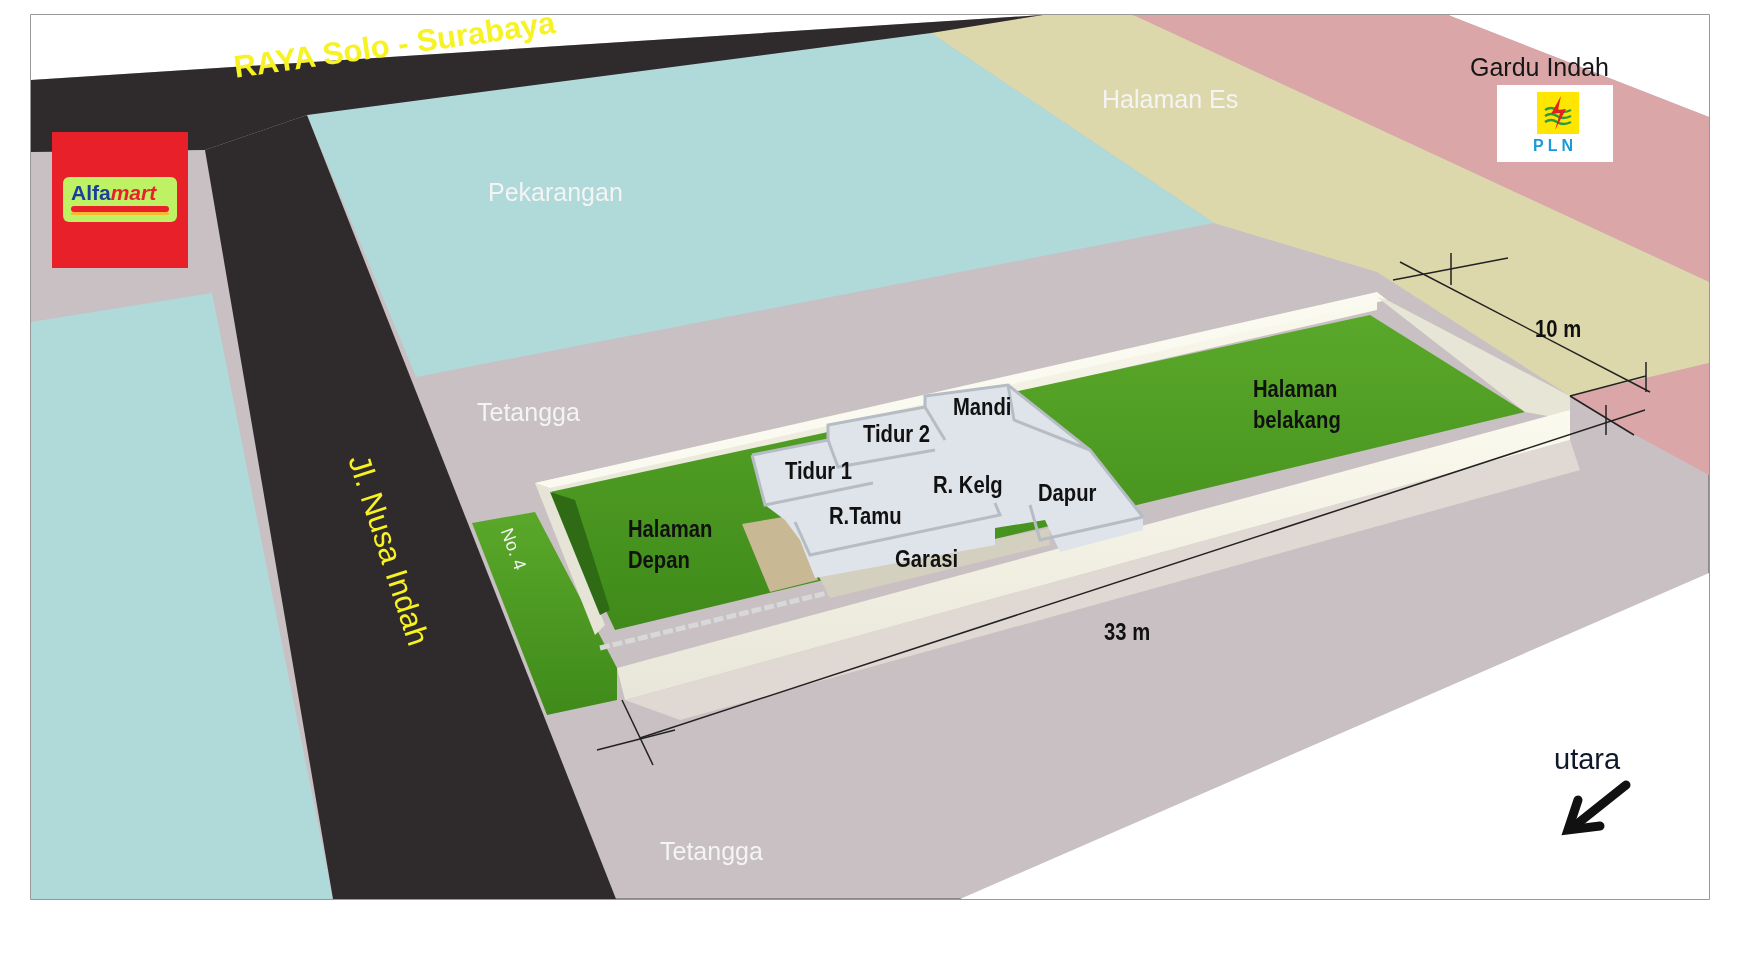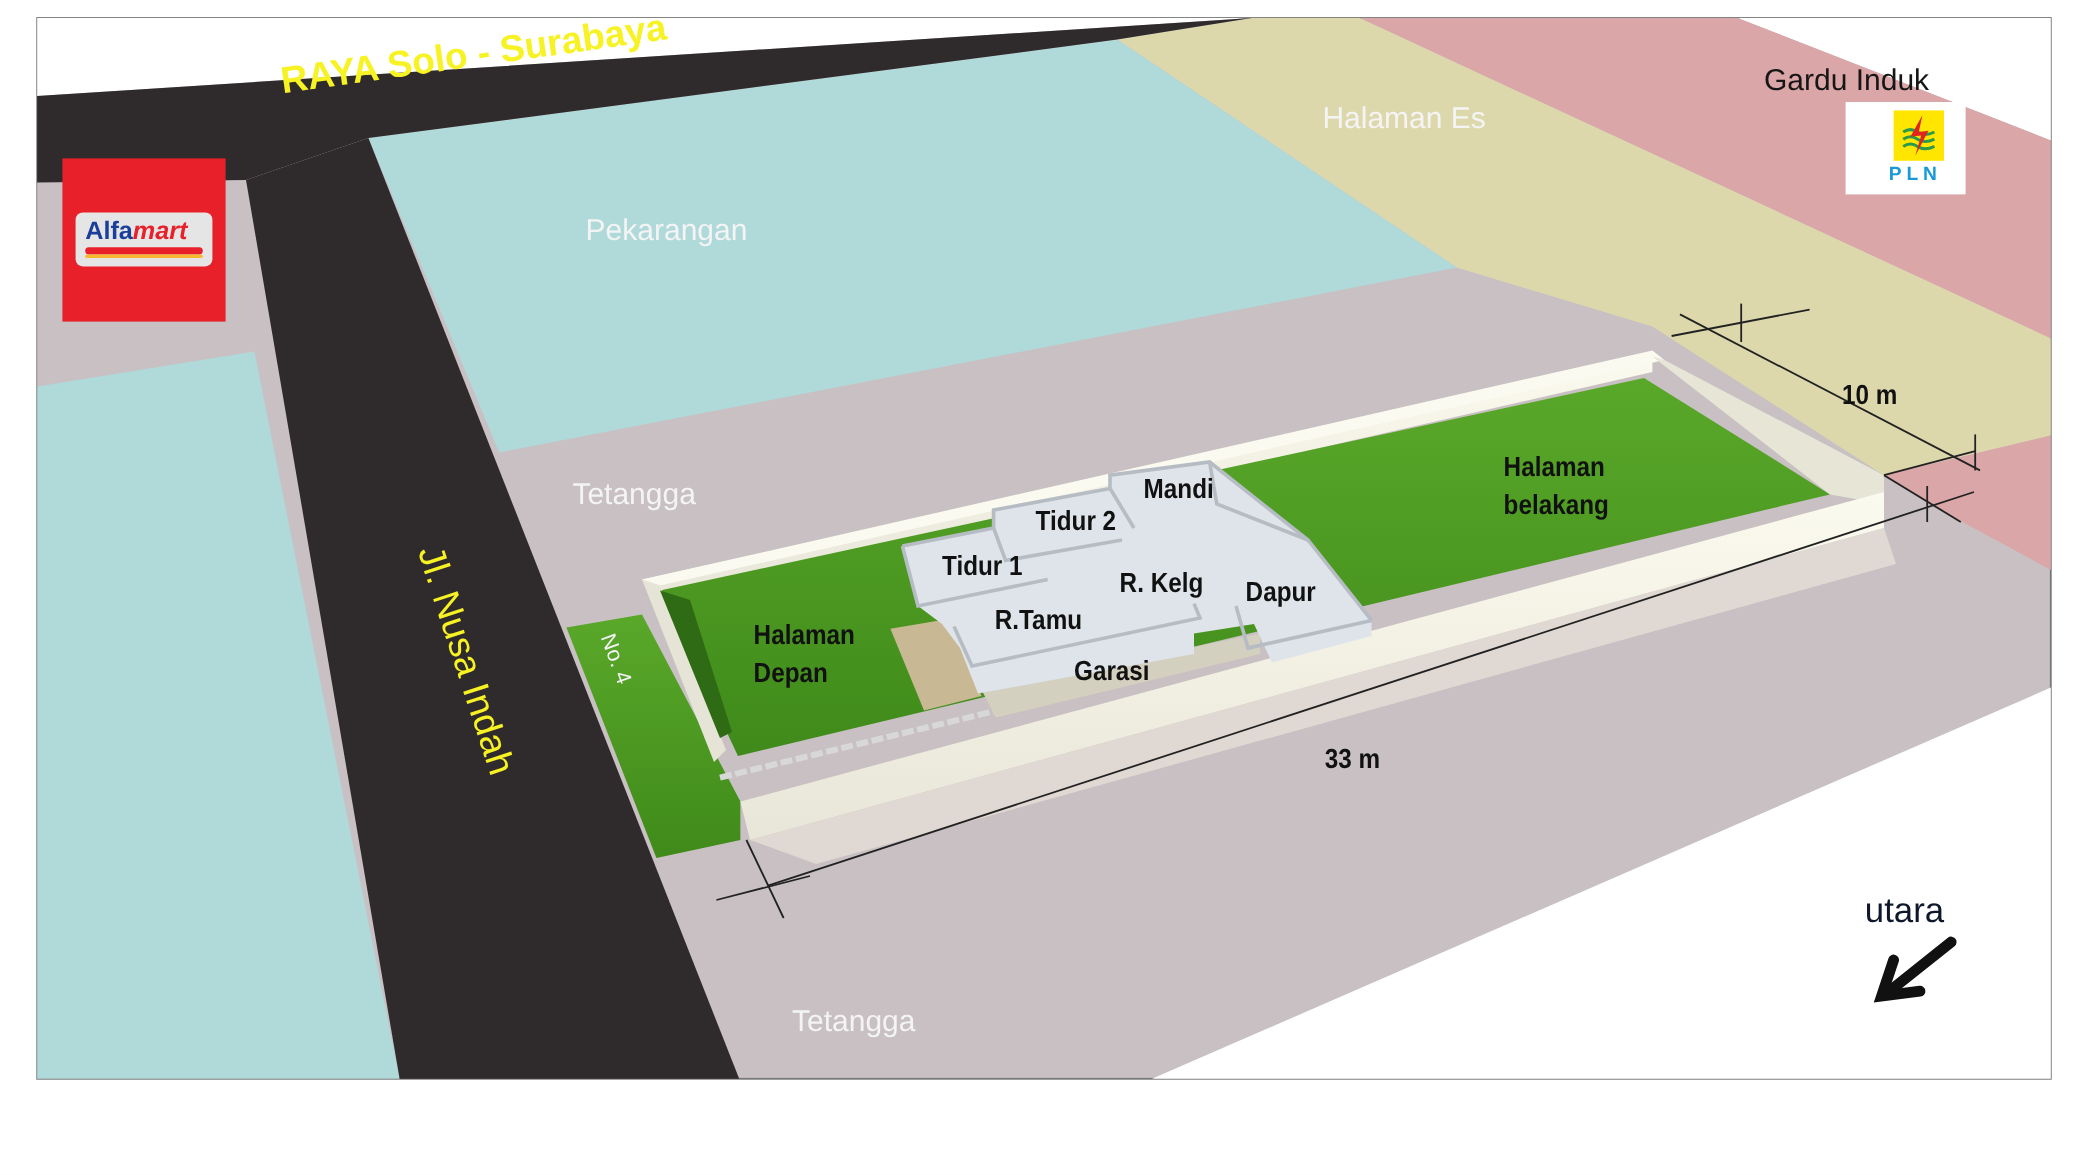--- a/index.html
+++ b/index.html
@@ -5,26 +5,26 @@
   html,body{margin:0;padding:0;background:#ffffff;}
   body{width:1740px;height:979px;position:relative;overflow:hidden;font-family:"Liberation Sans",sans-serif;}
   #scene{position:absolute;left:0;top:0;width:1740px;height:979px;}
   .lbl{position:absolute;white-space:nowrap;line-height:1;font-family:"Liberation Sans",sans-serif;}
   .white-lbl{color:#f4f4f4;font-size:25px;}
   .black-bold{color:#111;font-weight:bold;font-size:23px;transform:scaleX(0.88);transform-origin:left top;}
   .road-lbl{color:#f7f223;font-weight:bold;font-size:31px;}
   .road-lbl2{color:#f7f223;font-size:31px;}
   .dim-lbl{color:#111;font-weight:bold;font-size:23px;}
   .alfa-box{position:absolute;left:52px;top:132px;width:136px;height:136px;background:#e8202a;}
-  .alfa-inner{position:absolute;left:11px;top:45px;width:114px;height:45px;background:#e5e5e5;border-radius:6px;}
+  .alfa-inner{position:absolute;left:11px;top:45px;width:114px;height:45px;background:#bef264;border-radius:6px;}
   .alfa-text{position:absolute;left:8px;top:4px;font-size:21px;font-weight:bold;color:#1a3f9a;font-family:"Liberation Sans",sans-serif;}
   .alfa-text i{color:#e8202a;font-weight:bold;}
   .alfa-stripe{position:absolute;left:8px;top:29px;width:98px;height:6px;background:#e8202a;border-radius:3px;}
   .alfa-stripe2{position:absolute;left:8px;top:35px;width:98px;height:3px;background:#f7b731;border-radius:2px;}
-  .pln-box{position:absolute;left:1497px;top:85px;width:100px;height:77px;background:#fff;margin-left:41px;}
+  .pln-box{position:absolute;left:1497px;top:85px;width:116px;height:77px;background:#fff;}
   .pln-sq{position:absolute;left:40px;top:7px;width:42px;height:42px;background:#ffe600;}
   .pln-text{position:absolute;left:0;width:116px;top:52px;text-align:center;font-weight:bold;color:#1a9ad6;font-size:16px;letter-spacing:4px;}
 </style>
 </head>
 <body>
 
 <svg id="scene" viewBox="0 0 1740 979" xmlns="http://www.w3.org/2000/svg">
   <defs>
     <linearGradient id="grassG" x1="0" y1="0" x2="0" y2="1">
       <stop offset="0" stop-color="#5aa82a"></stop>
@@ -113,21 +113,21 @@
 </svg>
 
 <div class="alfa-box">
   <div class="alfa-inner">
     <div class="alfa-text"><span>Alfa</span><i>mart</i></div>
     <div class="alfa-stripe"></div>
     <div class="alfa-stripe2"></div>
   </div>
 </div>
 
-<div class="lbl" style="left:1470px;top:55px;font-size:25px;color:#161616;">Gardu Induk</div>
+<div class="lbl" style="left:1470px;top:55px;font-size:25px;color:#161616;">Gardu Indah</div>
 <div class="pln-box">
   <div class="pln-sq">
     <svg width="42" height="42" viewBox="0 0 42 42">
       <path d="M8 18 Q14 14 20 18 T34 18" stroke="#2a9a4a" stroke-width="2.5" fill="none"></path>
       <path d="M8 24 Q14 20 20 24 T34 24" stroke="#2a9a4a" stroke-width="2.5" fill="none"></path>
       <path d="M8 30 Q14 26 20 30 T34 30" stroke="#2a9a4a" stroke-width="2.5" fill="none"></path>
       <path d="M24 4 L14 22 L23 21 L18 38 L29 17 L21 18 Z" fill="#e0231c"></path>
     </svg>
   </div>
   <div class="pln-text">PLN</div>

